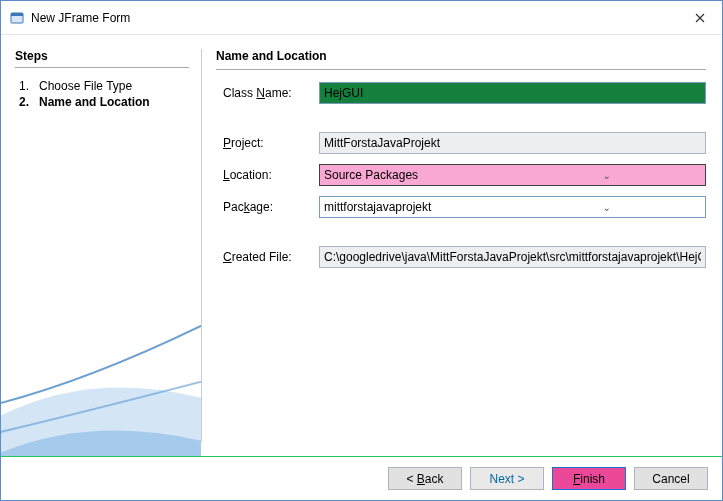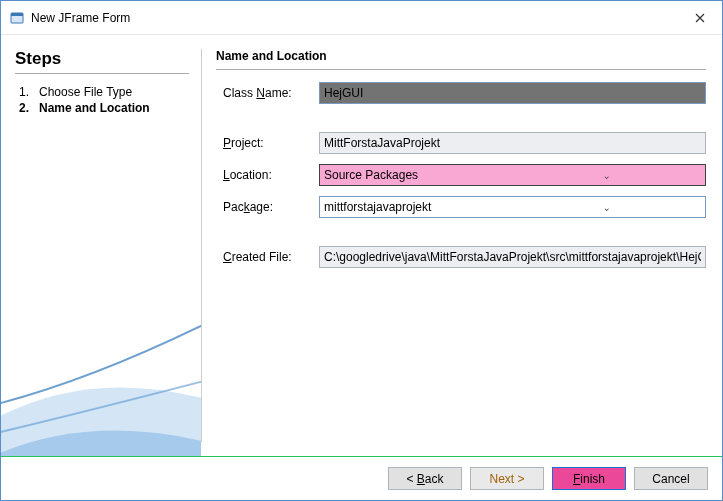--- a/index.html
+++ b/index.html
@@ -4,47 +4,47 @@
 <style>
   * { box-sizing: border-box; }
   html, body { margin: 0; padding: 0; font-family: "Segoe UI", Tahoma, sans-serif; font-size: 12px; color: #000; }
   .window { width: 723px; height: 501px; border: 1px solid #5a8dc8; background: #fff; display: flex; flex-direction: column; }
   .titlebar { height: 34px; background: #fff; display: flex; align-items: center; padding: 0 0 0 8px; border-bottom: 1px solid #e5e5e5; }
   .titlebar .icon { width: 16px; height: 16px; margin-right: 6px; }
   .titlebar .title { flex: 1; }
   .titlebar .close { width: 45px; height: 30px; display:flex; align-items:center; justify-content:center; }
   .body { flex: 1; display: flex; min-height: 0; }
   .left { width: 200px; padding: 14px 12px 12px 14px; position: relative; overflow:hidden; }
-  .left h3 { margin: 0 0 4px 0; font-size: 17px; font-weight: bold; }
+  .left h3 { margin: 0 0 4px 0; font-size: 12px; font-weight: bold; }
   .hr-left { border: none; border-top: 1px solid #aaa; margin: 2px 0 10px 0; }
   .steps { list-style: none; padding: 0; margin: 0; }
   .steps li { display:flex; gap:10px; padding: 1px 0; }
   .steps .num { width: 14px; text-align:right; }
   .steps .cur { font-weight: bold; }
   .swoosh { position:absolute; left:-40px; bottom:-40px; width:300px; height:220px; pointer-events:none; }
   .divider { width: 1px; background: #ccc; margin: 14px 0; }
   .right { flex:1; padding: 14px 16px 8px 14px; display:flex; flex-direction:column; }
   .right h3 { margin: 0 0 4px 0; font-size: 12px; font-weight: bold; }
   .hr-right { border:none; border-top:1px solid #aaa; margin:2px 0 12px 0; }
   .form { display:grid; grid-template-columns: 88px 1fr; column-gap:8px; row-gap:10px; align-items:center;margin-left:7px; }
   .gap { grid-column: 1 / -1; height: 8px; }
   .lbl { white-space:nowrap; }
   .lbl .ul { text-decoration: underline; }
   input.txt, .combo, input.ro {
-    width:100%; height:22px; border:1px solid #7a9ac0; background:#737373;
+    width:100%; height:22px; border:1px solid #7a9ac0; background:#15803d;
     padding:1px 4px; font-family:inherit; font-size:12px;
   }
   input.ro { background:#eceef1; color:#000; border:1px solid #abb4c0; }
   .combo { display:flex; align-items:center; background:#f9a8d4; border:1px solid #404040; position:relative; }
   .combo.white { background:#fff; border:1px solid #7a9ac0; }
   .combo span { flex:1; overflow:hidden; text-overflow:ellipsis; white-space:nowrap; }
   .combo .arrow { width:16px; text-align:center; color:#555; font-size:10px; }
   .footer { height:44px; border-top:1px solid #22c55e; display:flex; align-items:center; justify-content:flex-end; gap:8px; padding:0 14px; }
   .btn { min-width:74px; height:23px; border:1px solid #aeb5bd; background:#e1e1e1; font-family:inherit; font-size:12px; padding:0 8px; cursor:pointer; }
-  .btn.disabled { color:#a16207; background:#e9e9e9; cursor:default; }
+  .btn.disabled { color:#0369a1; background:#e9e9e9; cursor:default; }
   .btn.primary { border:1.5px solid #1a6fd6; background:#ec4899; }
   .btn .ul { text-decoration: underline; }
   .flex-spacer { flex:1; }
 </style>
 </head>
 <body>
 
 <div class="window">
 
   <div class="titlebar">

